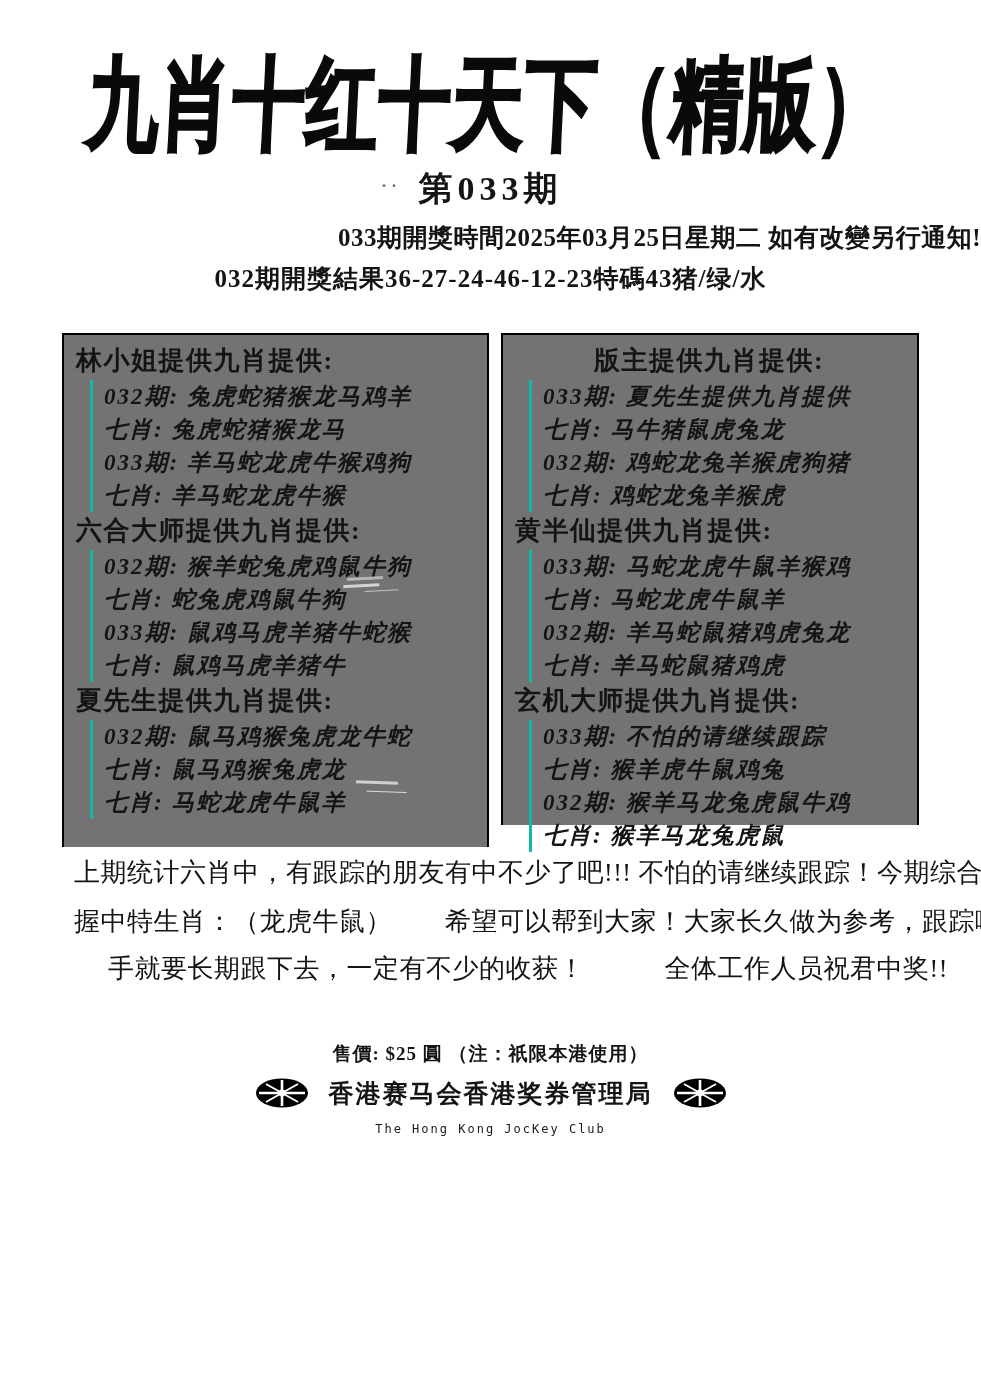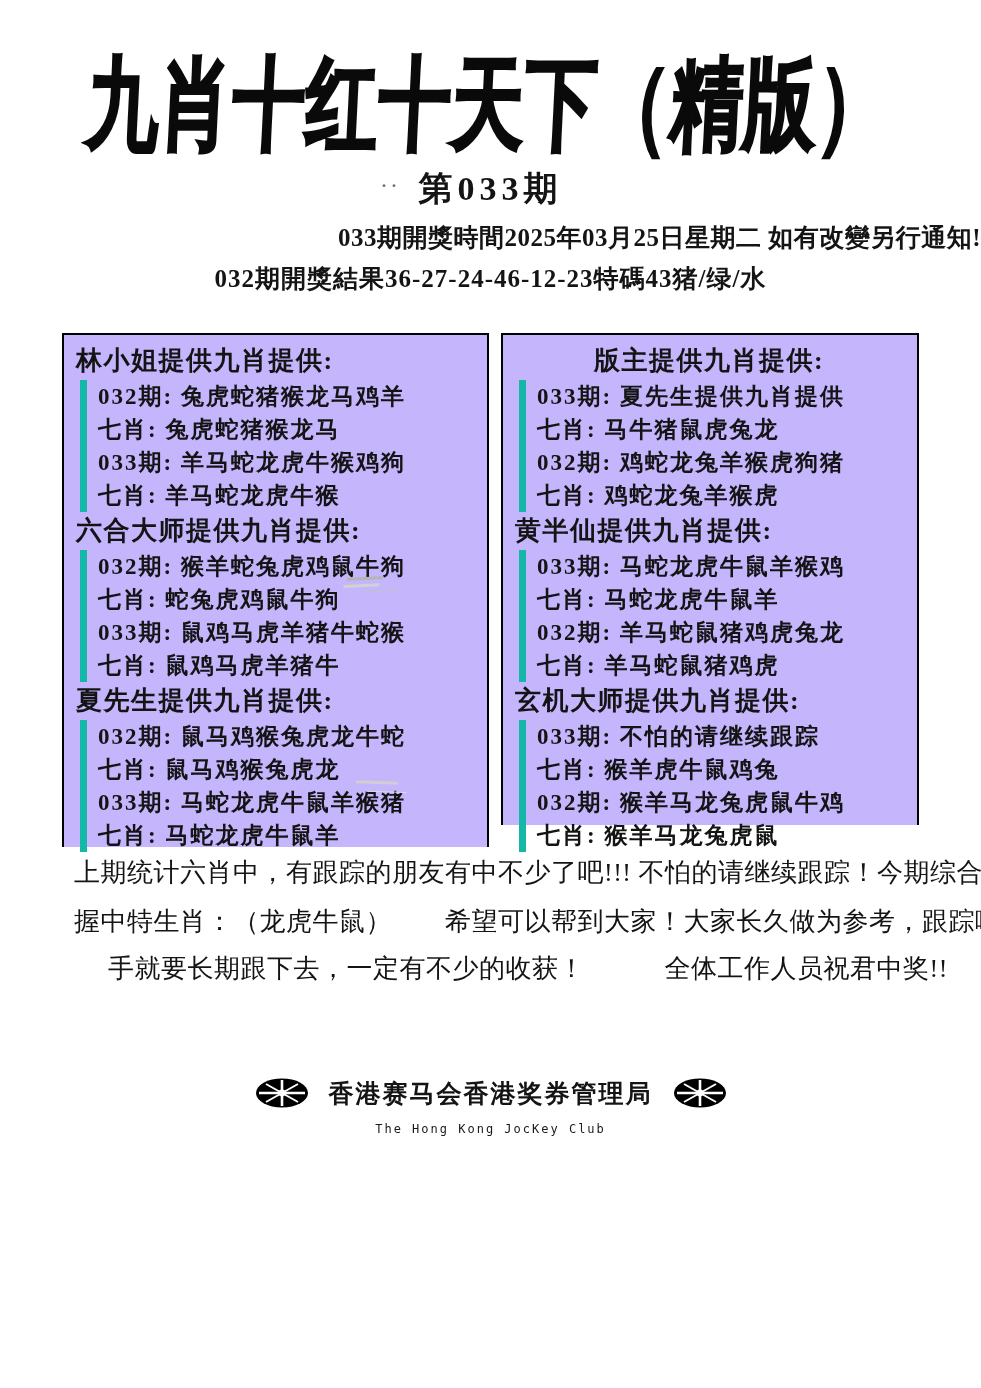--- a/index.html
+++ b/index.html
@@ -40,33 +40,33 @@
     position:absolute;top:262px;left:0;width:100%;
     text-align:center;font-size:25px;font-weight:700;letter-spacing:1px;
   }
 
   
   .tip-box{
     position:absolute;top:333px;
     border:2px solid #000;border-bottom:none;
     box-sizing:border-box;
     padding:10px 0 0 10px;
-    background:#c4b5fd;
+    background:#737373;
   }
   #box-left{left:62px;width:427px;height:514px;}
   #box-right{left:501px;width:418px;height:492px;}
   .group{margin-bottom:3px;}
   .group-title{
     font-size:26px;line-height:32px;font-weight:600;
     letter-spacing:1.5px;margin:0 0 3px 2px;white-space:nowrap;
   }
   .group-title.centered{text-align:center;margin-right:14px;}
   .group-lines{
-    border-left:7px solid #14b8a6;
-    padding-left:11px;margin-left:6px;
+    border-left:3px solid #14b8a6;
+    padding-left:11px;margin-left:16px;font-style:italic;
   }
   .tip-line{
     font-size:23px;line-height:33px;font-weight:700;
     letter-spacing:2px;white-space:nowrap;
   }
 
   
   .notice-line{
     position:absolute;left:74px;
     font-size:26px;letter-spacing:0.5px;white-space:nowrap;font-weight:500;
@@ -136,21 +136,20 @@
         <div class="tip-line">七肖: 蛇兔虎鸡鼠牛狗</div>
         <div class="tip-line">033期: 鼠鸡马虎羊猪牛蛇猴</div>
         <div class="tip-line">七肖: 鼠鸡马虎羊猪牛</div>
       </div>
     </div>
     <div class="group">
       <div class="group-title">夏先生提供九肖提供:</div>
       <div class="group-lines">
         <div class="tip-line">032期: 鼠马鸡猴兔虎龙牛蛇</div>
         <div class="tip-line">七肖: 鼠马鸡猴兔虎龙</div>
-        <div class="tip-line">033期: 马蛇龙虎牛鼠羊猴猪</div>
         <div class="tip-line">七肖: 马蛇龙虎牛鼠羊</div>
       </div>
     </div>
   </div>
 
   <div class="tip-box" id="box-right">
     <div class="group">
       <div class="group-title centered">版主提供九肖提供:</div>
       <div class="group-lines">
         <div class="tip-line">033期: 夏先生提供九肖提供</div>
@@ -176,20 +175,21 @@
         <div class="tip-line">032期: 猴羊马龙兔虎鼠牛鸡</div>
         <div class="tip-line">七肖: 猴羊马龙兔虎鼠</div>
       </div>
     </div>
   </div>
 
   <div class="notice-line" id="notice-1">上期统计六肖中，有跟踪的朋友有中不少了吧!!! 不怕的请继续跟踪！今期综合比较有把</div>
   <div class="notice-line" id="notice-2">握中特生肖：（龙虎牛鼠）　　希望可以帮到大家！大家长久做为参考，跟踪哪位高</div>
   <div class="notice-line" id="notice-3">手就要长期跟下去，一定有不少的收获！　　　全体工作人员祝君中奖!!</div>
 
+  <div class="price-line">售價: $25 圓 （注：祇限本港使用）</div>
 
   <div class="org-row">
     <svg class="logo" width="56" height="34" viewBox="0 0 56 34" aria-hidden="true">
       <ellipse cx="28" cy="17" rx="26" ry="14.5" fill="#000"></ellipse>
       <path d="M5 17 h46" stroke="#fff" stroke-width="2.6" fill="none"></path>
       <path d="M28 4 v26" stroke="#fff" stroke-width="2.6" fill="none"></path>
       <path d="M12 8 q16 9 32 18" stroke="#fff" stroke-width="2" fill="none"></path>
       <path d="M44 8 q-16 9 -32 18" stroke="#fff" stroke-width="2" fill="none"></path>
       <circle cx="28" cy="17" r="3.4" fill="#fff"></circle>
     </svg>

